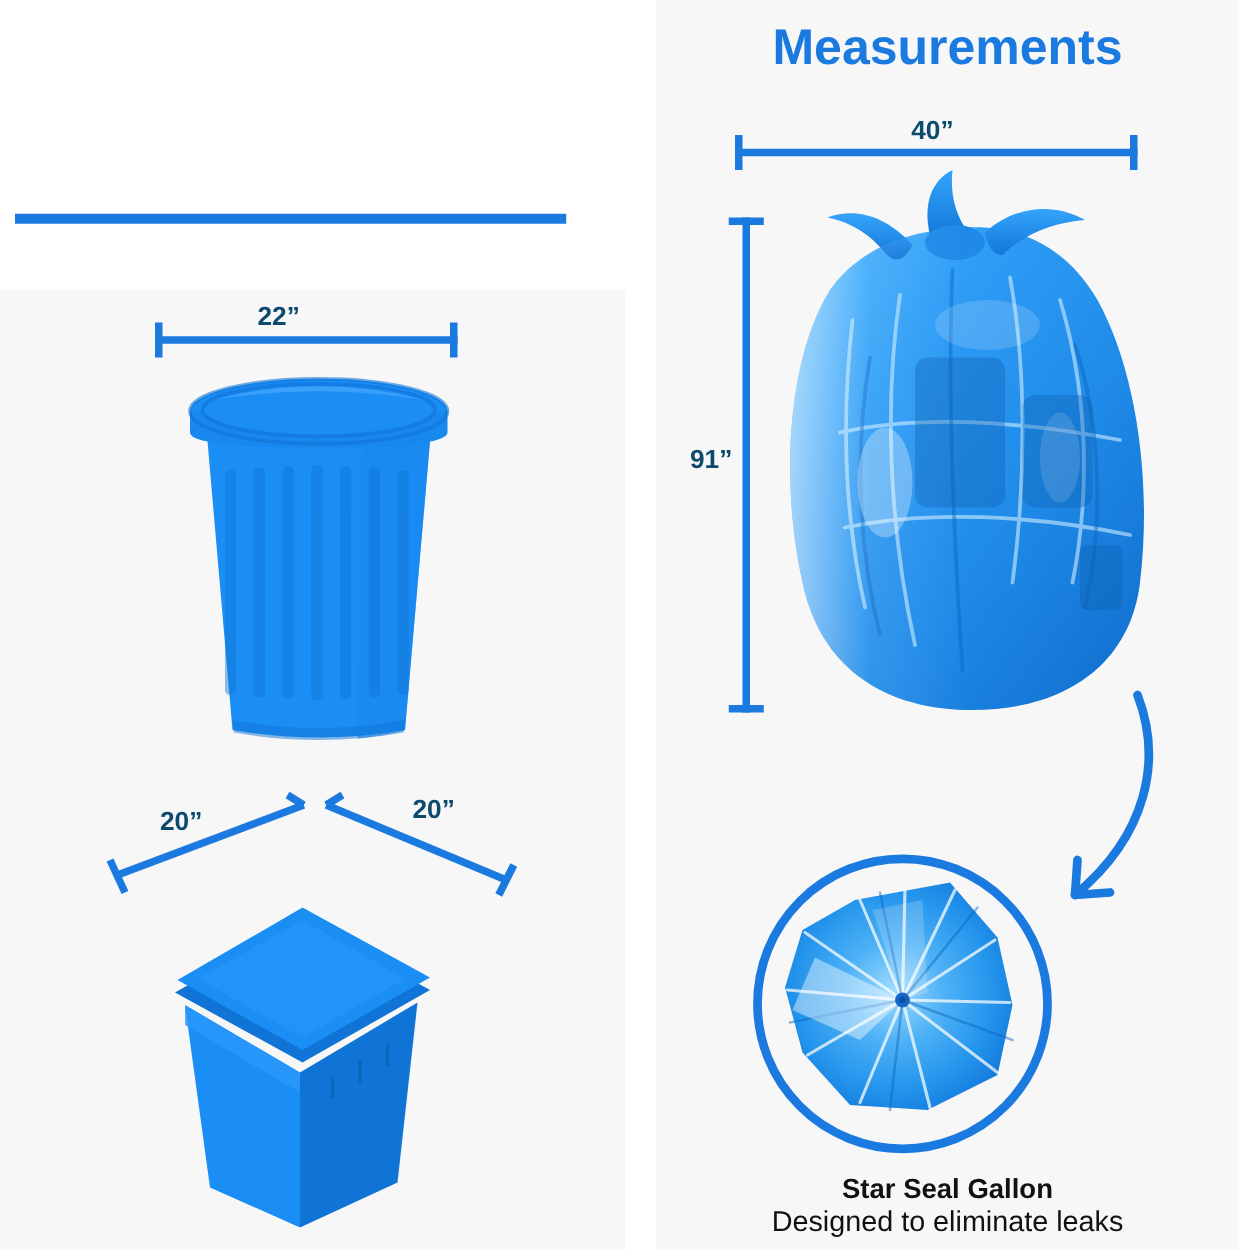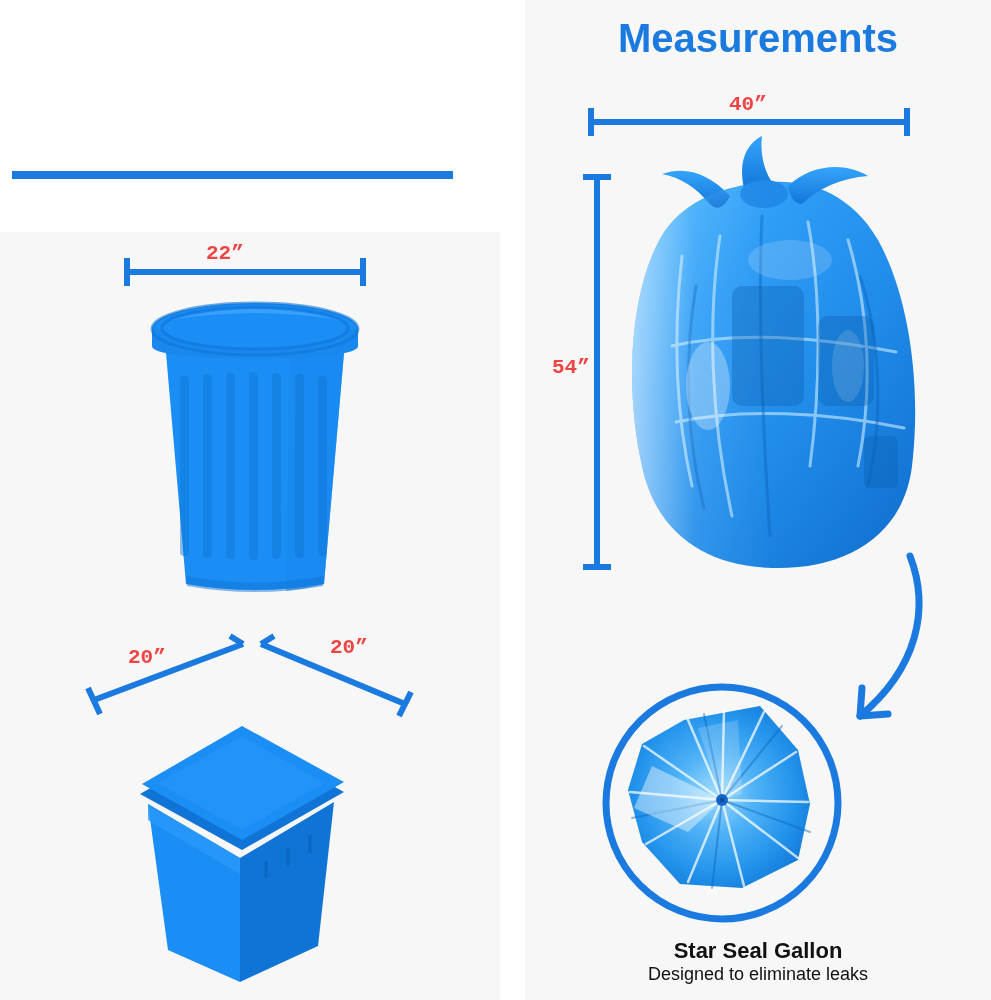--- a/index.html
+++ b/index.html
@@ -66,25 +66,24 @@
     text-align: center;
     color: #1a7ae0;
     font-size: 40px;
     line-height: 52px;
     font-weight: 700;
   }
 
   
   .dim-label {
     position: absolute;
-    color: #ef4444;
+    color: #0c4a6e;
     font-size: 21px;
     font-weight: 600;
     white-space: nowrap;
-    font-family: Liberation Mono, monospace;
   }
   .dim-26 { left: 206px; top: 242px; }
   .dim-20-left  { left: 128px; top: 646px; }
   .dim-20-right { left: 330px; top: 636px; }
   .dim-40 { left: 729px; top: 93px; }
   .dim-54 { left: 552px; top: 356px; }
 
   
   .dim-h {
     position: absolute;
@@ -118,21 +117,21 @@
     font-size: 22px;
     font-weight: 700;
   }
   .caption-sub {
     position: absolute;
     left: 525px;
     top: 964px;
     width: 466px;
     text-align: center;
     color: #111111;
-    font-size: 18px;
+    font-size: 23px;
     font-weight: 400;
   }
 
   
   .art { position: absolute; }
   .art svg { display: block; }
 </style>
 </head>
 <body>
 
@@ -223,21 +222,21 @@
 
       <path d="M40 85 L124 132 L206 85 L124 38 Z" fill="#2a98fb" opacity="0.55"></path>
     </svg>
   </div>
 
   <div class="dim-label dim-40">40”</div>
   <div class="dim-h" style="left:588px; top:119px; width:322px;"></div>
   <div class="dim-cap-v" style="left:588px; top:108px; height:28px;"></div>
   <div class="dim-cap-v" style="left:904px; top:108px; height:28px;"></div>
 
-  <div class="dim-label dim-54">54”</div>
+  <div class="dim-label dim-54">91”</div>
   <div class="dim-v" style="left:594px; top:174px; height:396px;"></div>
   <div class="dim-cap-h" style="left:583px; top:174px; width:28px;"></div>
   <div class="dim-cap-h" style="left:583px; top:564px; width:28px;"></div>
 
   <div class="art" style="left:612px; top:136px;">
     <svg width="320" height="440" viewBox="0 0 320 440" xmlns="http://www.w3.org/2000/svg">
       <defs>
         <linearGradient id="bagGrad" x1="0" y1="0" x2="1" y2="1">
           <stop offset="0%" stop-color="#4db8ff"></stop>
           <stop offset="30%" stop-color="#2e9df6"></stop>

